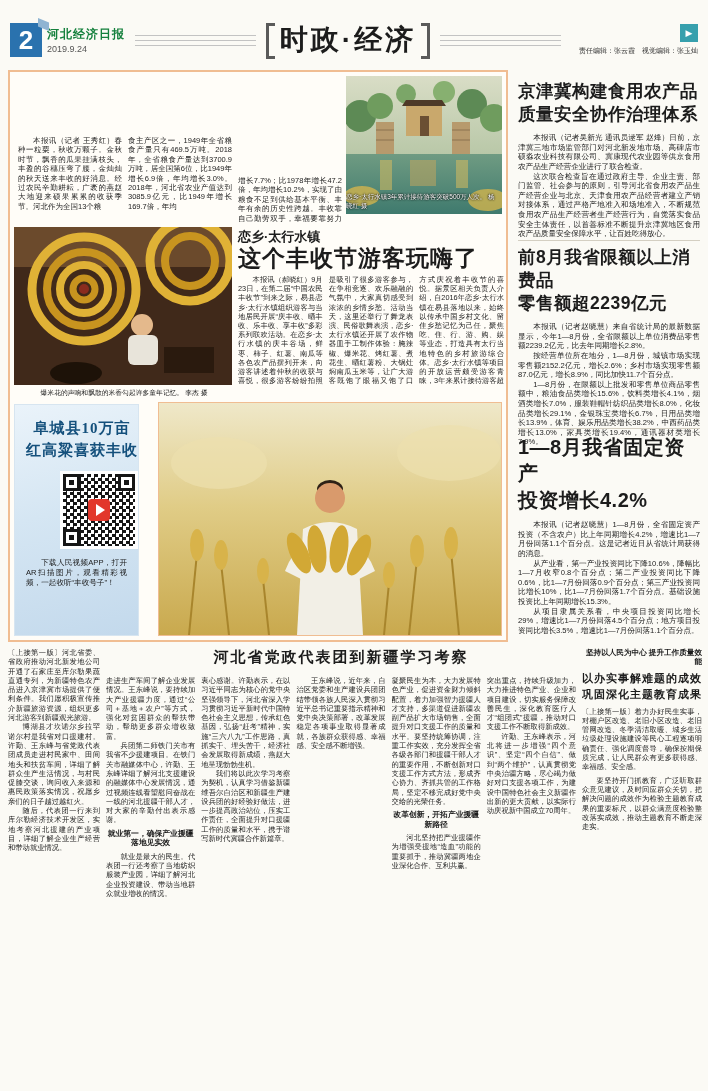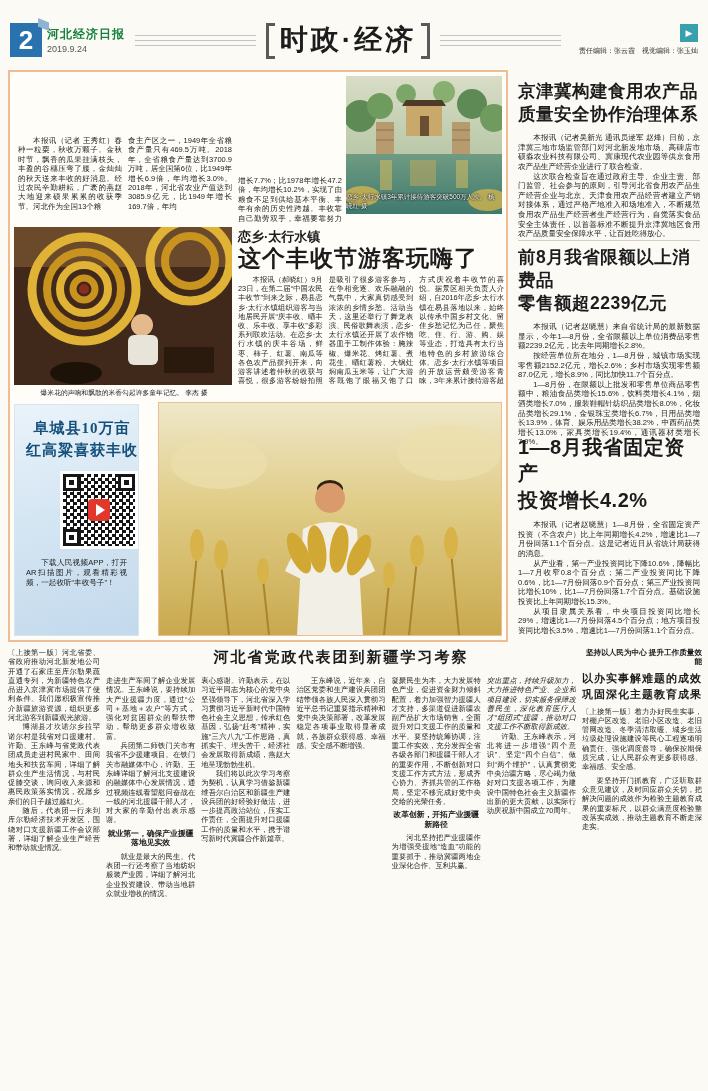--- a/index.html
+++ b/index.html
@@ -288,21 +288,21 @@
       <p>从产业看，第一产业投资同比下降10.6%，降幅比1—7月收窄0.8个百分点；第二产业投资同比下降0.6%，比1—7月份回落0.9个百分点；第三产业投资同比增长10%，比1—7月份回落1.7个百分点。基础设施投资比上年同期增长15.3%。</p>
       <p>从项目隶属关系看，中央项目投资同比增长29%，增速比1—7月份回落4.5个百分点；地方项目投资同比增长3.5%，增速比1—7月份回落1.1个百分点。</p>
     </div>
   </div>
 
   <div class="bottom">
 
     <div class="bcol c1">
       <p style="text-indent:0;">〔上接第一版〕河北省委、省政府推动河北新发地公司开通了石家庄至库尔勒果蔬直通专列，为新疆特色农产品进入京津冀市场提供了便利条件。我们愿积极宣传推介新疆旅游资源，组织更多河北游客到新疆观光旅游。</p>
       <p>博湖县才坎诺尔乡拉罕诺尔村是我省对口援建村。许勤、王东峰与省党政代表团成员走进村民家中、田间地头和扶贫车间，详细了解群众生产生活情况，与村民促膝交谈，询问收入来源和惠民政策落实情况，祝愿乡亲们的日子越过越红火。</p>
-      <p>随后，代表团一行来到库尔勒经济技术开发区，围绕对口支援新疆工作会议部署，详细了解企业生产经营和带动就业情况。</p>
+      <p>随后，代表团一行来到库尔勒经济技术开发区，实地考察河北援建的产业项目，详细了解企业生产经营和带动就业情况。</p>
     </div>
 
     <div class="xj-group">
       <div class="xj-headline">河北省党政代表团到新疆学习考察</div>
       <div class="xj-cols">
         <div class="xj-col">
           <p style="text-indent:0;">走进生产车间了解企业发展情况。王东峰说，要持续加大产业援疆力度，通过“公司＋基地＋农户”等方式，强化对贫困群众的帮扶带动，帮助更多群众增收致富。</p>
           <p>兵团第二师铁门关市有我省不少援建项目。在铁门关市融媒体中心，许勤、王东峰详细了解河北支援建设的融媒体中心发展情况，通过视频连线看望慰问奋战在一线的河北援疆干部人才，对大家的辛勤付出表示感谢。</p>
           <div class="xj-sub">就业第一，确保产业援疆落地见实效</div>
           <p>就业是最大的民生。代表团一行还考察了当地纺织服装产业园，详细了解河北企业投资建设、带动当地群众就业增收的情况。</p>
@@ -313,21 +313,21 @@
         </div>
         <div class="xj-col">
           <p>王东峰说，近年来，自治区党委和生产建设兵团团结带领各族人民深入贯彻习近平总书记重要指示精神和党中央决策部署，改革发展稳定各项事业取得显著成就，各族群众获得感、幸福感、安全感不断增强。</p>
         </div>
         <div class="xj-col">
           <p style="text-indent:0;">凝聚民生为本，大力发展特色产业，促进资金财力倾斜配置，着力加强智力援疆人才支持，多渠道促进新疆农副产品扩大市场销售，全面提升对口支援工作的质量和水平。要坚持统筹协调，注重工作实效，充分发挥全省各级各部门和援疆干部人才的重要作用，不断创新对口支援工作方式方法，形成齐心协力、齐抓共管的工作格局，坚定不移完成好党中央交给的光荣任务。</p>
           <div class="xj-sub">改革创新，开拓产业援疆新路径</div>
           <p>河北坚持把产业援疆作为增强受援地“造血”功能的重要抓手，推动冀疆两地企业深化合作、互利共赢。</p>
         </div>
         <div class="xj-col">
-          <p style="text-indent:0;font-style:italic;">突出重点，持续升级加力，大力推进特色产业、企业和项目建设，切实服务保障改善民生，深化教育医疗人才“组团式”援疆，推动对口支援工作不断取得新成效。</p>
+          <p style="text-indent:0;">突出重点，持续升级加力，大力推进特色产业、企业和项目建设，切实服务保障改善民生，深化教育医疗人才“组团式”援疆，推动对口支援工作不断取得新成效。</p>
           <p>许勤、王东峰表示，河北将进一步增强“四个意识”、坚定“四个自信”、做到“两个维护”，认真贯彻党中央治疆方略，尽心竭力做好对口支援各项工作，为建设中国特色社会主义新疆作出新的更大贡献，以实际行动庆祝新中国成立70周年。</p>
         </div>
       </div>
     </div>
 
     <div class="bcol c7">
       <div class="te-kicker">坚持以人民为中心 提升工作质量效能</div>
       <div class="te-line">以办实事解难题的成效</div>
       <div class="te-line">巩固深化主题教育成果</div>
       <p style="text-indent:0;">〔上接第一版〕着力办好民生实事，对棚户区改造、老旧小区改造、老旧管网改造、冬季清洁取暖、城乡生活垃圾处理设施建设等民心工程逐项明确责任、强化调度督导，确保按期保质完成，让人民群众有更多获得感、幸福感、安全感。</p>

